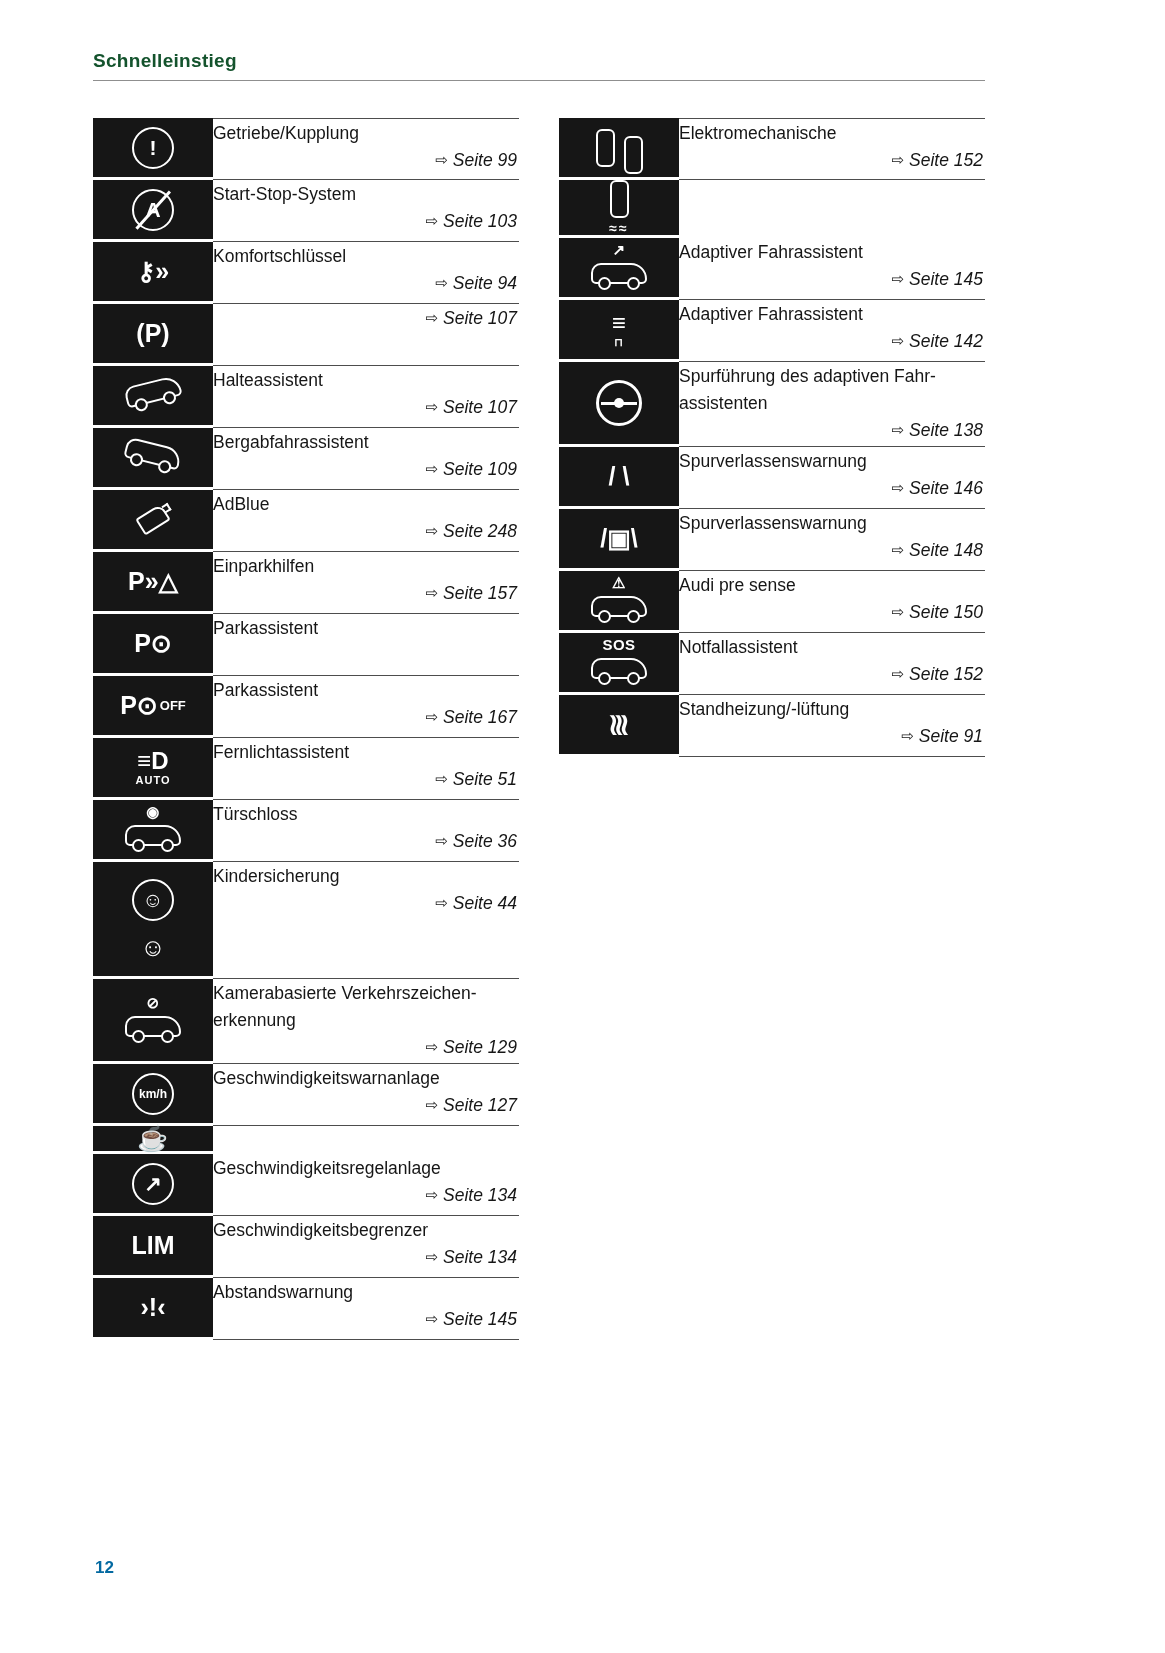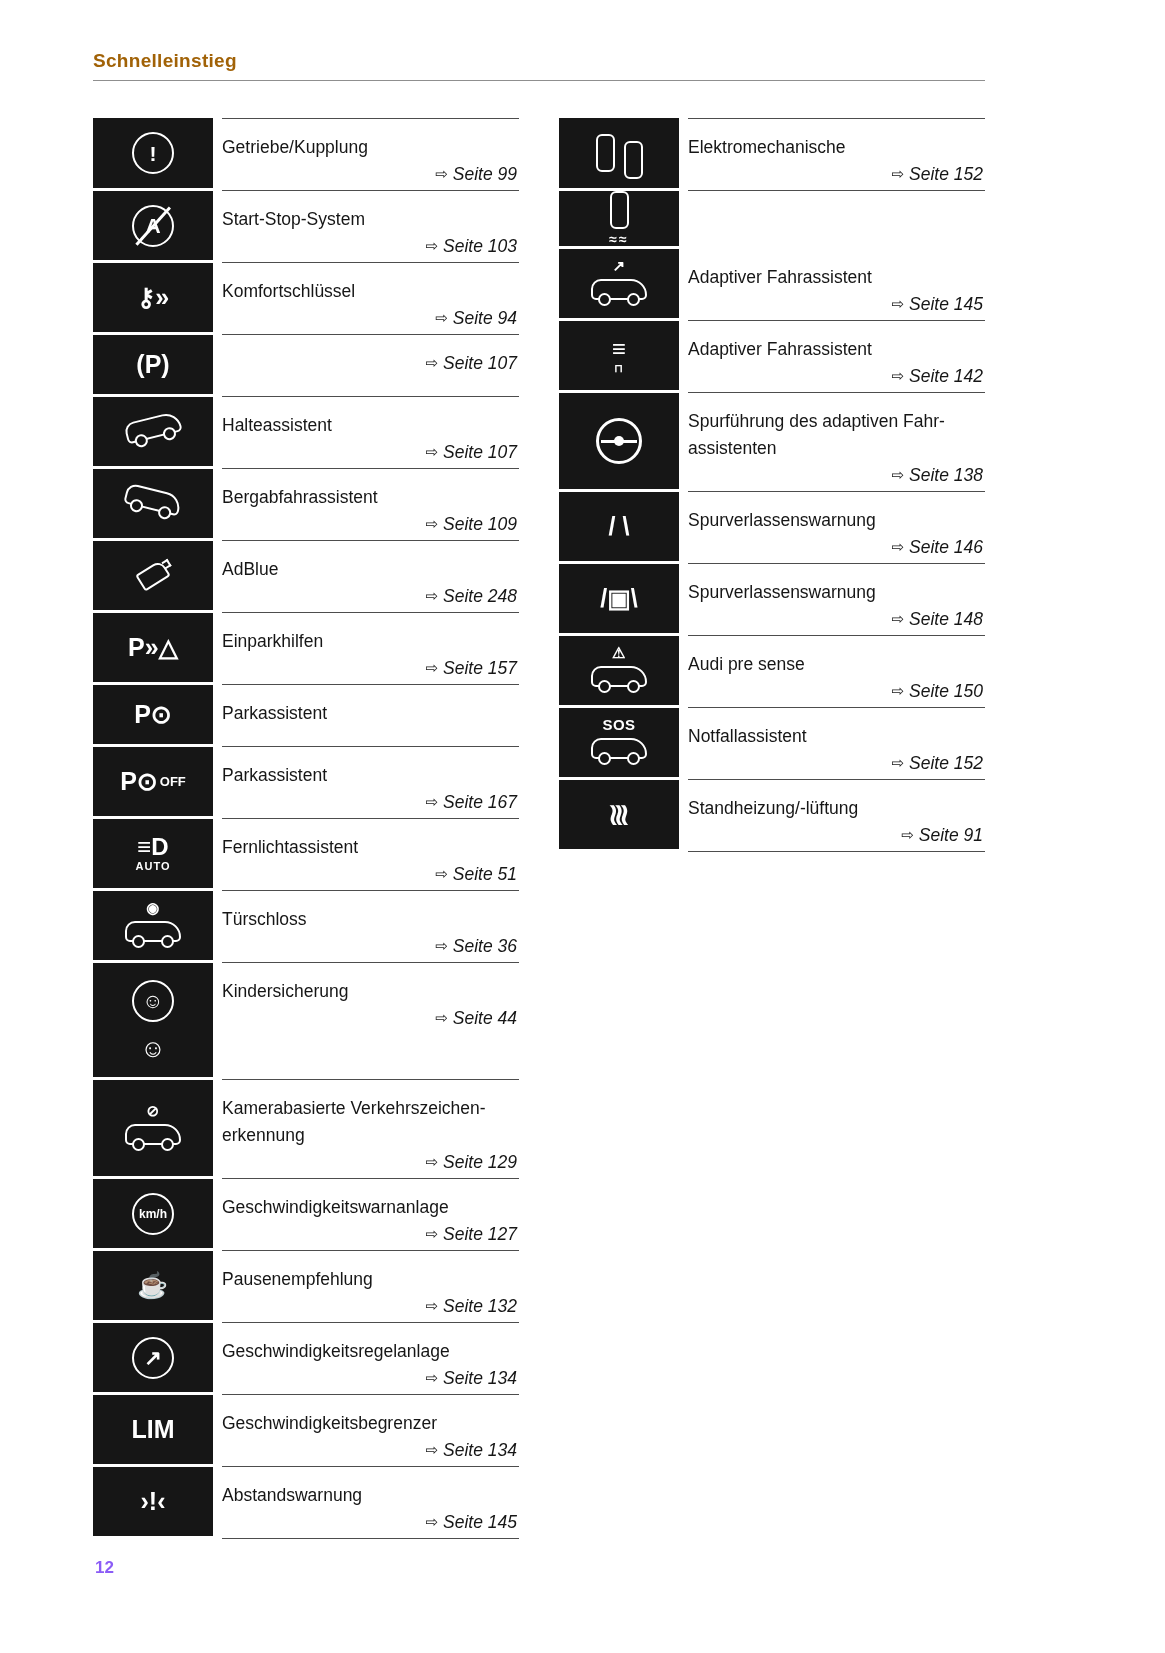--- a/index.html
+++ b/index.html
@@ -6,37 +6,37 @@
   .page{
     position:relative;
     width:1165px;height:1653px;
     background:#ffffff;
     font-family:"Liberation Sans", sans-serif;
     color:#1a1a1a;
     overflow:hidden;
   }
   
   .header{position:absolute;left:93px;top:50px;width:892px;}
-  .header h1{margin:0 0 8px 0;font-size:19px;font-weight:bold;letter-spacing:.3px;color:#a16207;}
+  .header h1{margin:0 0 8px 0;font-size:19px;font-weight:bold;letter-spacing:.3px;color:#14532d;}
   .header .rule{height:1px;background:#8f8f8f;}
 
   
   .content{position:absolute;left:93px;top:118px;width:892px;display:flex;gap:40px;align-items:flex-start;}
   .col{flex:1;min-width:0;}
   .row{display:flex;align-items:stretch;}
   .icon-cell{
     width:120px;min-width:120px;
     background:#161616;color:#fff;
     display:flex;flex-direction:column;align-items:center;justify-content:center;gap:14px;
     margin-bottom:3px;
   }
   .text-cell{
-    flex:1;margin-left:9px;
+    flex:1;
     border-bottom:1px solid #4d4d4d;
-    padding:15px 2px 2px 0;
+    padding:1px 2px 2px 0;
     min-height:62px;box-sizing:border-box;
   }
   .col .row:first-child .text-cell{border-top:1px solid #4d4d4d;}
   .row.tall .text-cell{min-height:117px;}
   .label{font-size:17.5px;line-height:27px;color:#161616;}
   .ref{font-size:17.5px;line-height:27px;color:#161616;text-align:right;}
   .ref .arrow{font-style:normal;margin-right:5px;font-size:15px;position:relative;top:-1px;}
   .ref .reftext{font-style:italic;}
 
   
@@ -79,21 +79,21 @@
   .ic-car-top{flex-direction:column;gap:3px;}
   .ic-car-top .waves{font-size:14px;font-weight:bold;letter-spacing:2px;}
   .wheelbody{display:block;position:relative;width:40px;height:40px;border:3px solid #fff;border-radius:50%;}
   .wheelbody::before{content:'';position:absolute;left:2px;right:2px;top:50%;height:3px;margin-top:-1.5px;background:#fff;}
   .wheelbody::after{content:'';position:absolute;left:50%;top:50%;width:10px;height:10px;margin:-5px 0 0 -5px;background:#fff;border-radius:50%;}
   .bottlebody{display:block;position:relative;width:26px;height:15px;border:2.5px solid #fff;border-radius:3px 9px 3px 3px;transform:rotate(-32deg);}
   .bottlebody::after{content:'';position:absolute;right:-8px;top:1px;width:5px;height:4px;border:2.5px solid #fff;border-left:none;}
   .ic-heat .m{transform:rotate(90deg);font-size:30px;display:block;}
 
   
-  .pagenum{position:absolute;left:95px;top:1558px;font-size:17px;font-weight:bold;color:#8b5cf6;}
+  .pagenum{position:absolute;left:95px;top:1558px;font-size:17px;font-weight:bold;color:#0369a1;}
 </style>
 </head>
 <body>
 
 <div class="page">
 
   <div class="header">
     <h1>Schnelleinstieg</h1>
     <div class="rule"></div>
   </div>
@@ -269,24 +269,20 @@
             <div class="label">Geschwindigkeitswarnanlage</div>
             <div class="ref"><span class="arrow">⇨</span><span class="reftext">Seite 127</span></div>
           </div>
         </div>
         <div class="row">
           <div class="icon-cell">
             <span class="ic ic-glyph">
               <span class="m">☕</span>
             </span>
           </div>
-          <div class="text-cell">
-            <div class="label">Pausenempfehlung</div>
-            <div class="ref"><span class="arrow">⇨</span><span class="reftext">Seite 132</span></div>
-          </div>
         </div>
         <div class="row">
           <div class="icon-cell">
             <span class="ic ic-circle">
               <span class="m">↗</span>
             </span>
           </div>
           <div class="text-cell">
             <div class="label">Geschwindigkeitsregelanlage</div>
             <div class="ref"><span class="arrow">⇨</span><span class="reftext">Seite 134</span></div>

